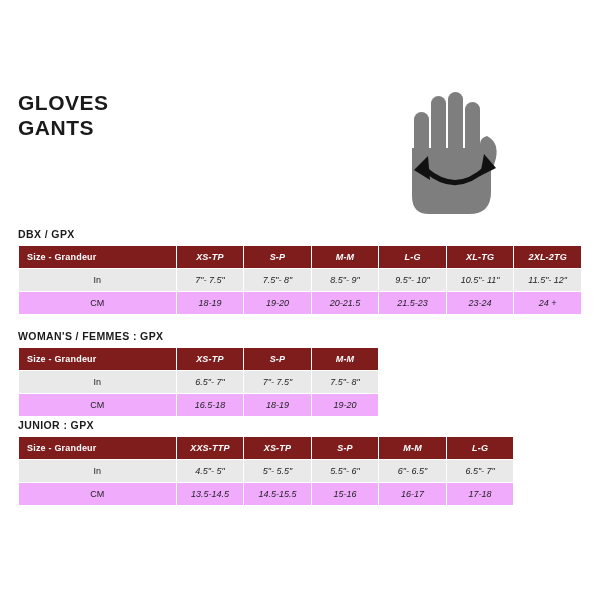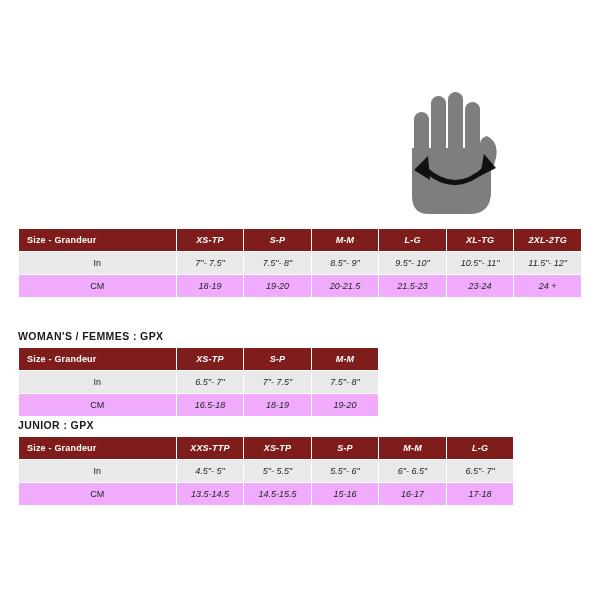--- a/index.html
+++ b/index.html
@@ -107,20 +107,24 @@
   td.filler {
     background: #ffffff !important;
     border-color: #ffffff;
   }
 </style>
 </head>
 <body>
 
 <div class="page">
 
+  <div class="title-block">
+    <div class="title-line">GLOVES</div>
+    <div class="title-line">GANTS</div>
+  </div>
 
   <div class="hand-wrap">
     <svg viewBox="0 0 130 150" width="130" height="150">
       <g fill="#7e7e7e">
 
         <rect x="22" y="34" width="15" height="66" rx="7.5"></rect>
         <rect x="39" y="18" width="15" height="82" rx="7.5"></rect>
         <rect x="56" y="14" width="15" height="86" rx="7.5"></rect>
         <rect x="73" y="24" width="15" height="76" rx="7.5"></rect>
 
@@ -129,20 +133,21 @@
         <path d="M20 70 h70 q9 0 9 10 v34 q0 22 -22 22 h-40 q-17 0 -17 -18 v-48 z"></path>
       </g>
 
       <path d="M34 92 q30 26 60 -2" stroke="#111111" stroke-width="5" fill="none"></path>
       <path d="M36 78 L22 92 L38 102 Z" fill="#111111"></path>
       <path d="M92 76 L104 90 L88 98 Z" fill="#111111"></path>
     </svg>
   </div>
 
   <div class="section section-1">
+    <div class="section-title">DBX / GPX</div>
     <table class="size-table">
       <colgroup>
         <col style="width:28%">
           <col style="width:12%">
           <col style="width:12%">
           <col style="width:12%">
           <col style="width:12%">
           <col style="width:12%">
           <col style="width:12%">
       </colgroup>

